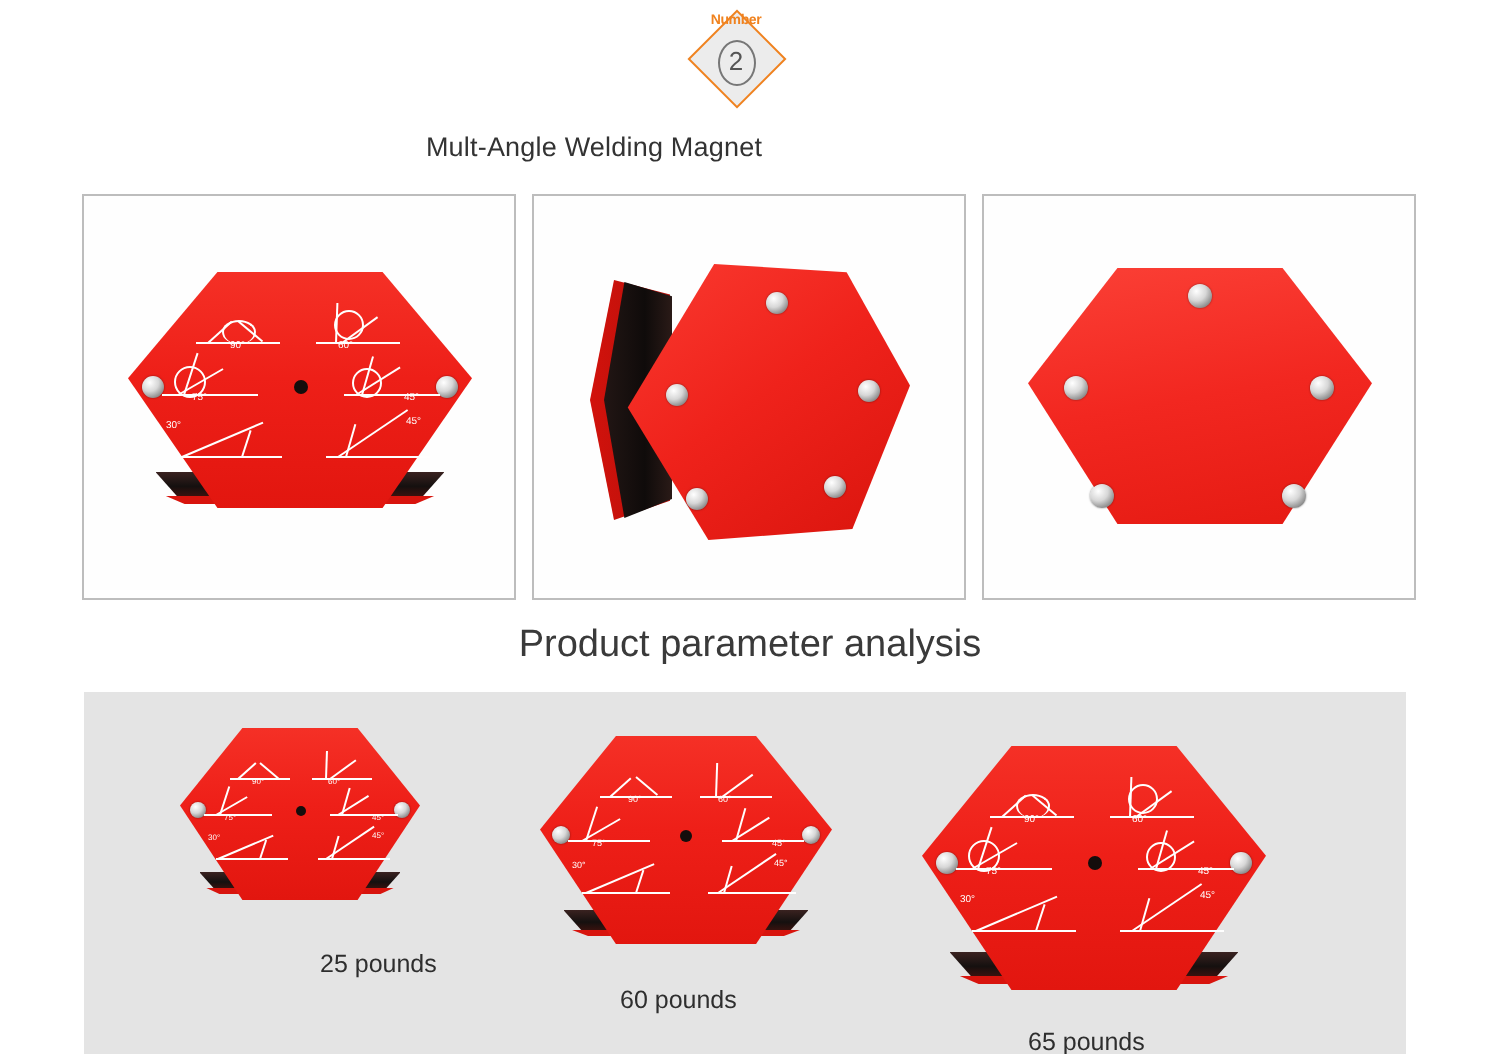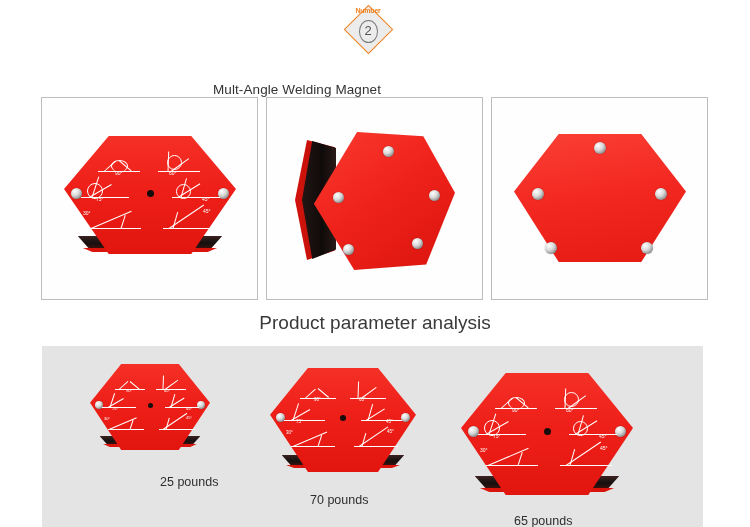--- a/index.html
+++ b/index.html
@@ -29,21 +29,21 @@
     font-size:13px;color:#555;line-height:1;padding-bottom:1px;
   }
   #badge .badge-word{
     position:absolute;left:0;top:-1px;width:42px;text-align:center;
     font-size:7px;color:#f0821e;font-weight:bold;letter-spacing:-.2px;
     z-index:4;
   }
 
   #product-title{
     position:absolute;left:0;top:66px;width:594px;text-align:center;
-    font-size:13.5px;color:#333;letter-spacing:.1px;margin-top:16px;
+    font-size:13.5px;color:#333;letter-spacing:.1px;
   }
 
   
   #photo-row{position:absolute;left:41px;top:97px;width:668px;height:203px;}
   .photo{
     position:absolute;top:0;width:215px;height:201px;
     border:1px solid #bdbdbd;background:#fefefe;overflow:hidden;
   }
   #photo-1{left:0;}
   #photo-2{left:225px;}
@@ -285,21 +285,21 @@
       <div class="ln" style="left:27px;top:17px;width:12px;transform:rotate(-72deg);"></div>
       <div class="lbl" style="left:-5px;top:2px;font-size:4.5px;">30°</div>
     </div>
     <div class="glyph" style="left:84px;top:60px;width:44px;height:21px;">
       <div class="ln" style="left:0;top:18px;width:44px;"></div>
       <div class="ln" style="left:5px;top:18px;width:35px;transform:rotate(-34deg);"></div>
       <div class="ln" style="left:8px;top:18px;width:14px;transform:rotate(-74deg);"></div>
       <div class="lbl" style="left:33px;top:2px;font-size:4.5px;">45°</div>
     </div>
   </div>
-  <div class="spec-label" style="left:268px;top:147px;">70 pounds</div>
+  <div class="spec-label" style="left:268px;top:147px;">60 pounds</div>
 
   <div class="mag" style="left:419px;top:27px;width:172px;height:122px;">
     <div class="edge" style="top:103px;height:13px;"></div>
     <div class="lip" style="top:115px;height:4px;"></div>
     <div class="face"></div>
     <div class="rivet" style="left:7px;top:53px;width:11px;height:11px;"></div>
     <div class="rivet" style="left:154px;top:53px;width:11px;height:11px;"></div>
     <div class="center-hole" style="left:83px;top:55px;width:7px;height:7px;"></div>
     <div class="glyph" style="left:34px;top:18px;width:42px;height:22px;">
       <div class="ln" style="left:0;top:17px;width:42px;"></div>

